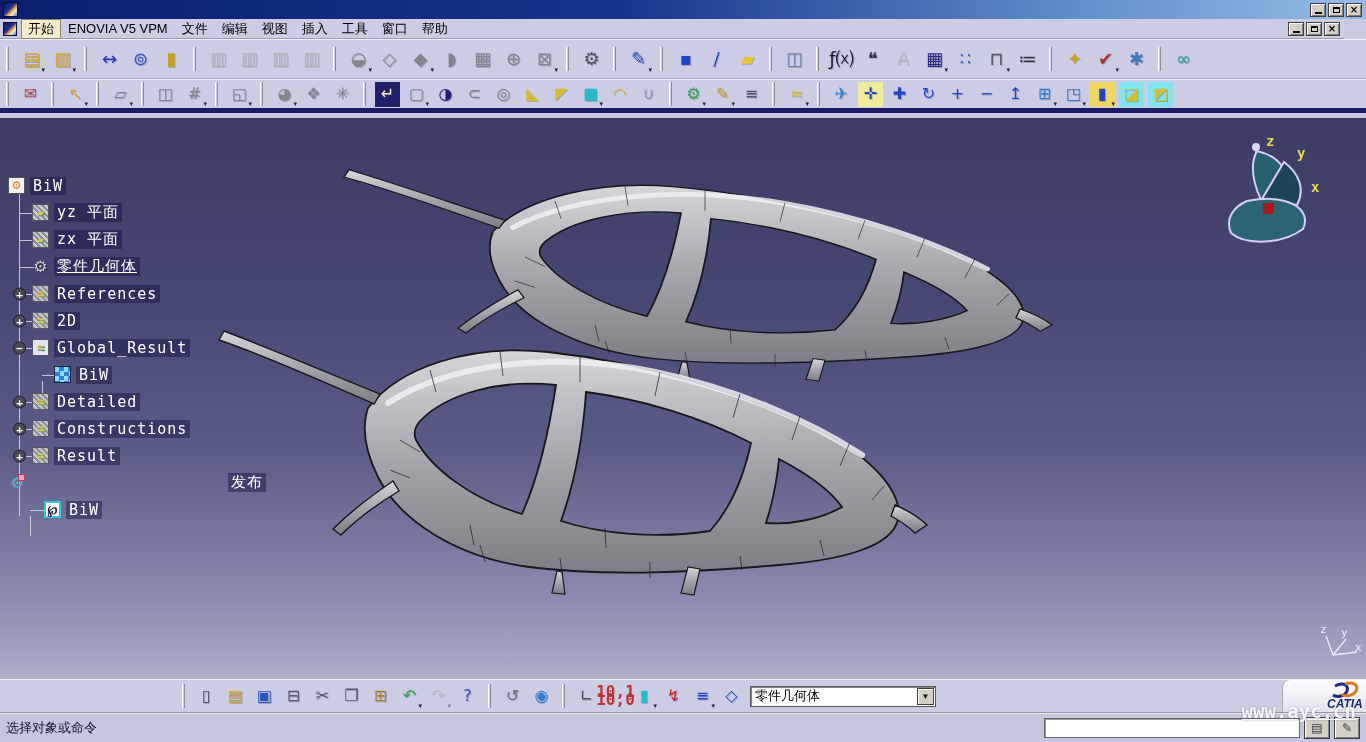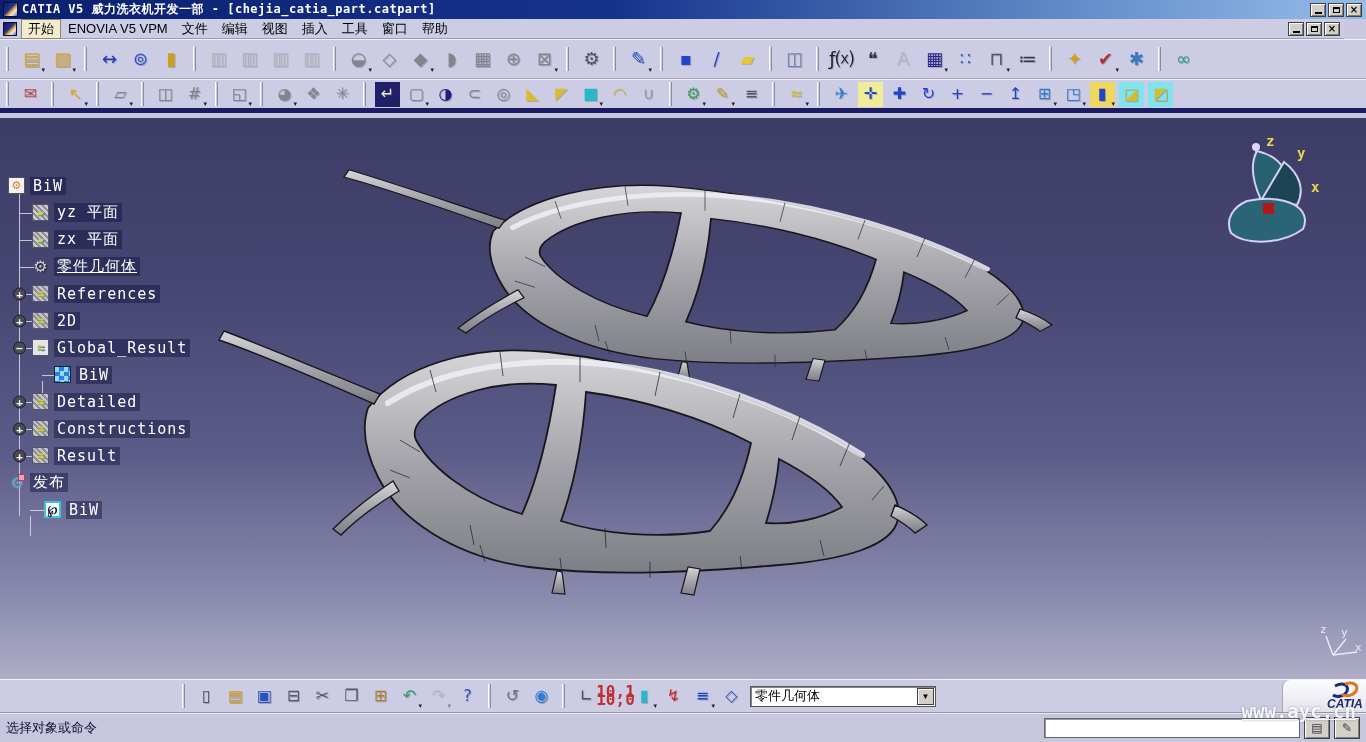--- a/index.html
+++ b/index.html
@@ -99,21 +99,20 @@
 
   .watermark { position:absolute; right:10px; top:700px; z-index:30;
     font:bold 19px "DejaVu Sans Mono",monospace; color:rgba(255,255,255,.92);
     text-shadow:0 0 2px rgba(80,80,120,.6); pointer-events:none;text-decoration:underline; }
 </style>
 </head>
 <body>
 
 <div class="titlebar">
   <span class="appicon"></span>
-  <span class="title-text">CATIA V5  威力洗衣机开发一部 - [chejia_catia_part.catpart]</span>
   <span class="winbtns">
     <span class="wbtn">
         <span class="mingl"></span>
       </span>
     <span class="wbtn">
         <span class="restgl"></span>
       </span>
     <span class="wbtn">×</span>
   </span>
 </div>
@@ -500,21 +499,21 @@
         <span class="exp">+</span>
         <span class="ticon icon-geoset"></span>
         <span class="tlabel">Constructions</span>
       </div>
       <div class="tree-row" style="padding-left: 26px;">
         <span class="stub" style="left: 13px; width: 15px;"></span>
         <span class="exp">+</span>
         <span class="ticon icon-geoset"></span>
         <span class="tlabel">Result</span>
       </div>
-      <div class="tree-row" style="padding-left: 2px;">
+      <div class="tree-row" style="padding-left: 2px; justify-content: space-between;">
         <span class="ticon icon-pubs"></span>
         <span class="tlabel">发布</span>
       </div>
       <div class="tree-row" style="padding-left: 38px;">
         <span class="stub" style="left: 24px; width: 16px;"></span>
         <span class="ticon icon-pub"></span>
         <span class="tlabel">BiW</span>
       </div>
     </div>
 </div>

